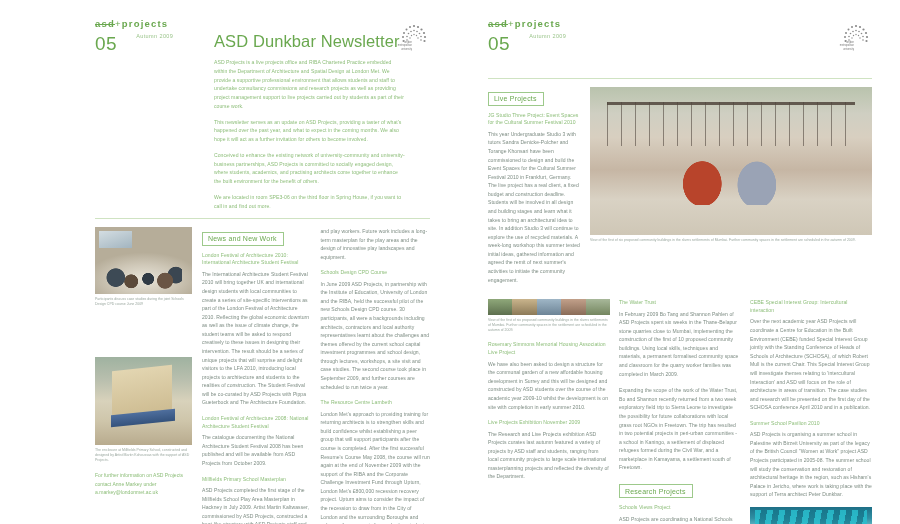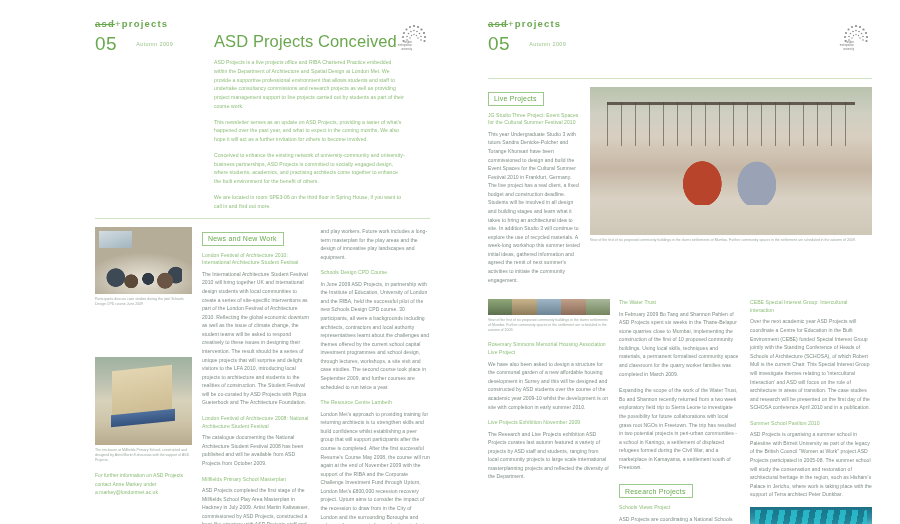--- a/index.html
+++ b/index.html
@@ -30,21 +30,21 @@
   .masthead { position: relative; height: 58px; }
   .logo-asd {
     font-size: 9.5px;
     letter-spacing: 1.2px;
     color: #6aa84f;
     font-weight: 700;
     white-space: nowrap;
   }
   .logo-asd .strike { text-decoration: line-through; }
   .logo-asd .plus { font-weight: 400; }
-  .issue-row { display: flex; align-items: center; gap: 19px; margin-top: 4px; }
+  .issue-row { display: flex; align-items: flex-start; gap: 19px; margin-top: 4px; }
   .issue-num {
     font-size: 19px; color: #6aa84f; font-weight: 400; letter-spacing: .5px;
   }
   .issue-date { font-size: 5.5px; color: #9ac48a; letter-spacing: .4px; }
 
   .uni-logo {
     position: absolute; top: 2px; right: 0;
     width: 46px; height: 40px;
   }
   .uni-logo svg { display: block; }
@@ -248,21 +248,21 @@
           <g fill="#7a7a7a" font-size="2.6" font-family="Liberation Sans, sans-serif" text-anchor="end">
             <text x="28" y="23">london</text>
             <text x="28" y="26.4">metropolitan</text>
             <text x="28" y="29.8">university</text>
           </g>
         </svg>
       </div>
     </div>
 
 
-    <div class="main-title">ASD Projects Conceived</div>
+    <div class="main-title">ASD Dunkbar Newsletter</div>
 
     <div class="intro">
       <p>ASD Projects is a live projects office and RIBA Chartered Practice embedded within the Department of Architecture and Spatial Design at London Met. We provide a supportive professional environment that allows students and staff to undertake consultancy commissions and research projects as well as providing project management support to live projects carried out by students as part of their course work.</p>
       <p>This newsletter serves as an update on ASD Projects, providing a taster of what's happened over the past year, and what to expect in the coming months. We also hope it will act as a further invitation for others to become involved.</p>
       <p>Conceived to enhance the existing network of university-community and university-business partnerships, ASD Projects is committed to socially engaged design, where students, academics, and practising architects come together to enhance the built environment for the benefit of others.</p>
       <p>We are located in room SPE3-06 on the third floor in Spring House, if you want to call in and find out more.</p>
     </div>
 
     <div style="position:absolute; left:95px; right:20px; top:212px; bottom:8px;">
       <div class="rule"></div>

